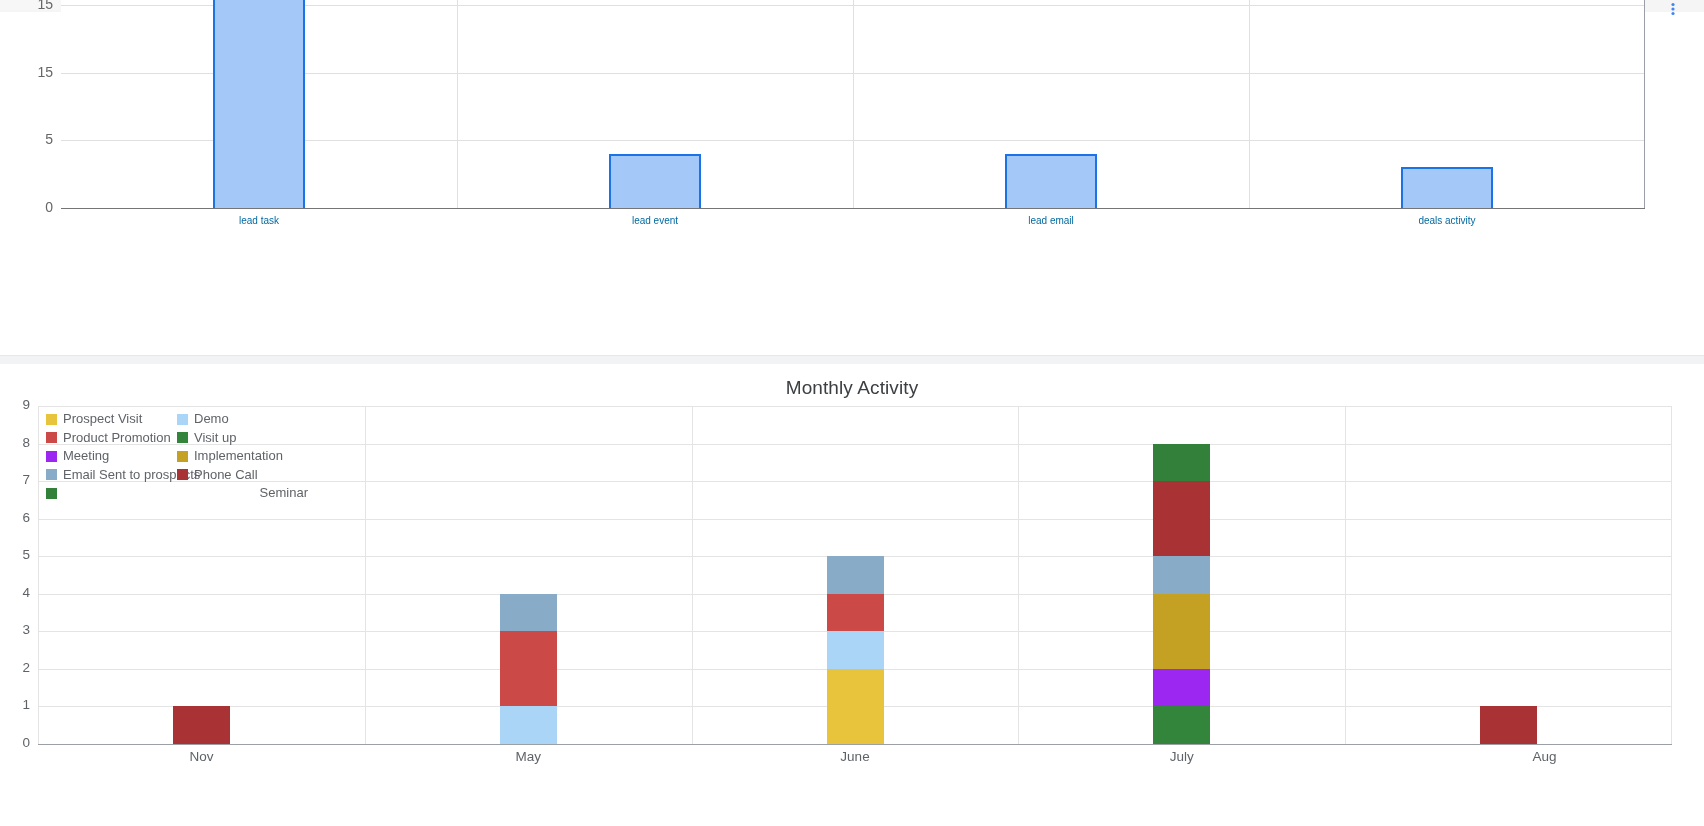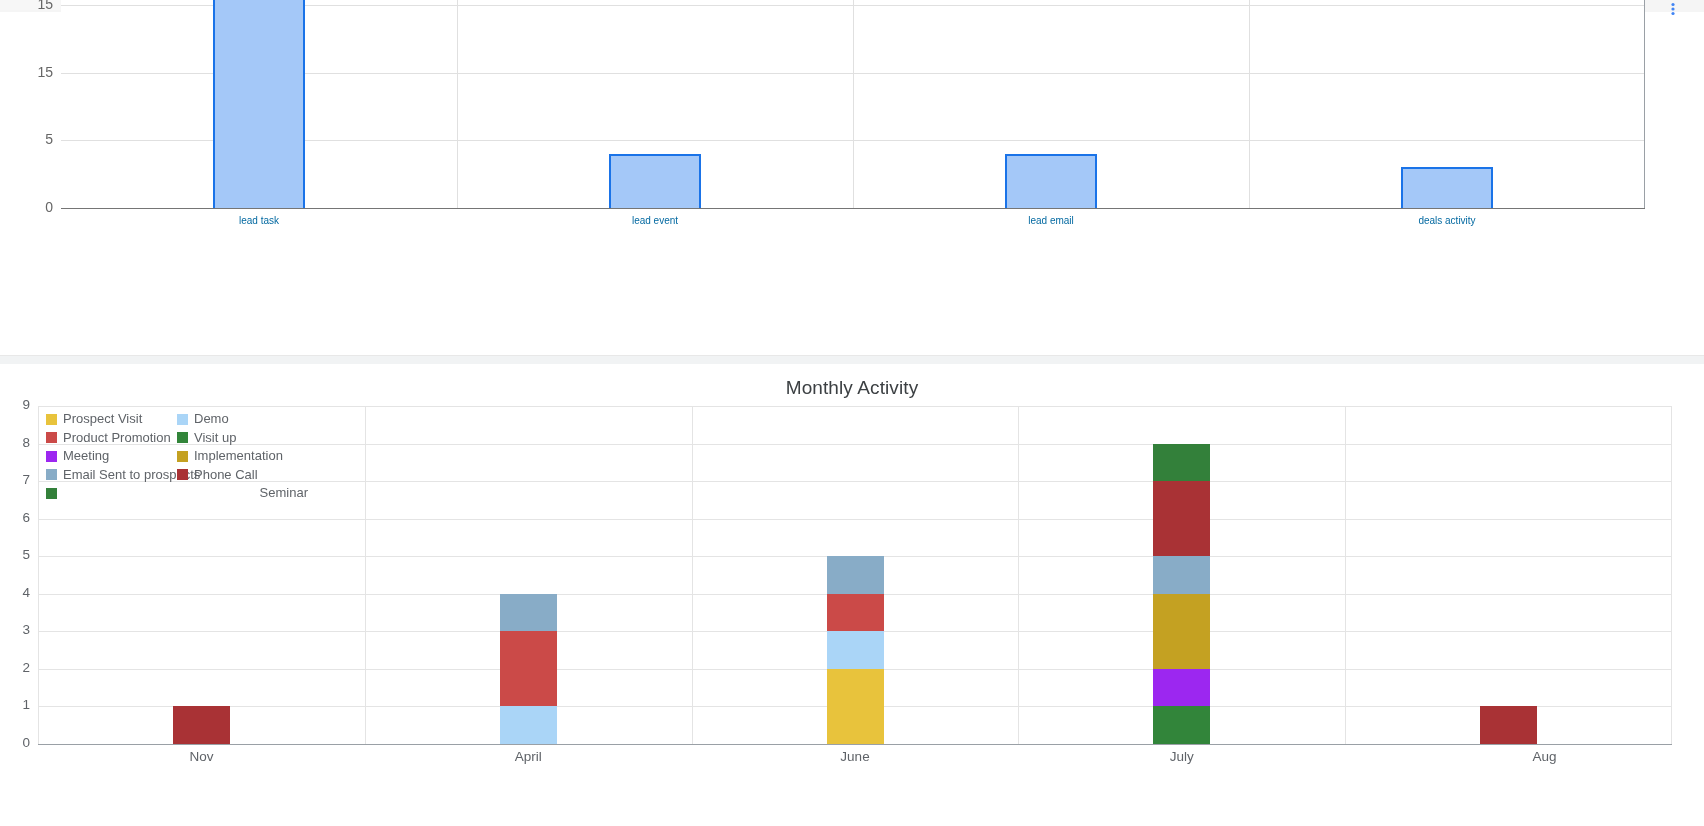--- a/index.html
+++ b/index.html
@@ -221,21 +221,21 @@
           <div class="stack" style="left: 134.9px; width: 57px; bottom: 22px; height: 338px;">
             <div class="seg" title="Apr — Phone Call: 1" style="background: rgb(169, 50, 53); bottom: 0px; height: 37.5556px;"></div>
           </div>
           <div class="bot-xlabel" style="left: 163.4px; top: 338px;">Nov</div>
           <div class="bot-vline" style="left: 326.8px; height: 338px;"></div>
           <div class="stack" style="left: 461.7px; width: 57px; bottom: 22px; height: 338px;">
             <div class="seg" title="May — Demo: 1" style="background: rgb(170, 213, 247); bottom: 0px; height: 37.5556px;"></div>
             <div class="seg" title="May — Product Promotion: 2" style="background: rgb(203, 74, 72); bottom: 37.5556px; height: 75.1111px;"></div>
             <div class="seg" title="May — Email Sent to prospects: 1" style="background: rgb(136, 172, 199); bottom: 112.667px; height: 37.5556px;"></div>
           </div>
-          <div class="bot-xlabel" style="left: 490.2px; top: 338px;">April</div>
+          <div class="bot-xlabel" style="left: 490.2px; top: 338px;">May</div>
           <div class="bot-vline" style="left: 653.6px; height: 338px;"></div>
           <div class="stack" style="left: 788.5px; width: 57px; bottom: 22px; height: 338px;">
             <div class="seg" title="June — Prospect Visit: 2" style="background: rgb(232, 195, 60); bottom: 0px; height: 75.1111px;"></div>
             <div class="seg" title="June — Demo: 1" style="background: rgb(170, 213, 247); bottom: 75.1111px; height: 37.5556px;"></div>
             <div class="seg" title="June — Product Promotion: 1" style="background: rgb(203, 74, 72); bottom: 112.667px; height: 37.5556px;"></div>
             <div class="seg" title="June — Email Sent to prospects: 1" style="background: rgb(136, 172, 199); bottom: 150.222px; height: 37.5556px;"></div>
           </div>
           <div class="bot-xlabel" style="left: 817px; top: 338px;">June</div>
           <div class="bot-vline" style="left: 980.4px; height: 338px;"></div>
           <div class="stack" style="left: 1115.3px; width: 57px; bottom: 22px; height: 338px;">

